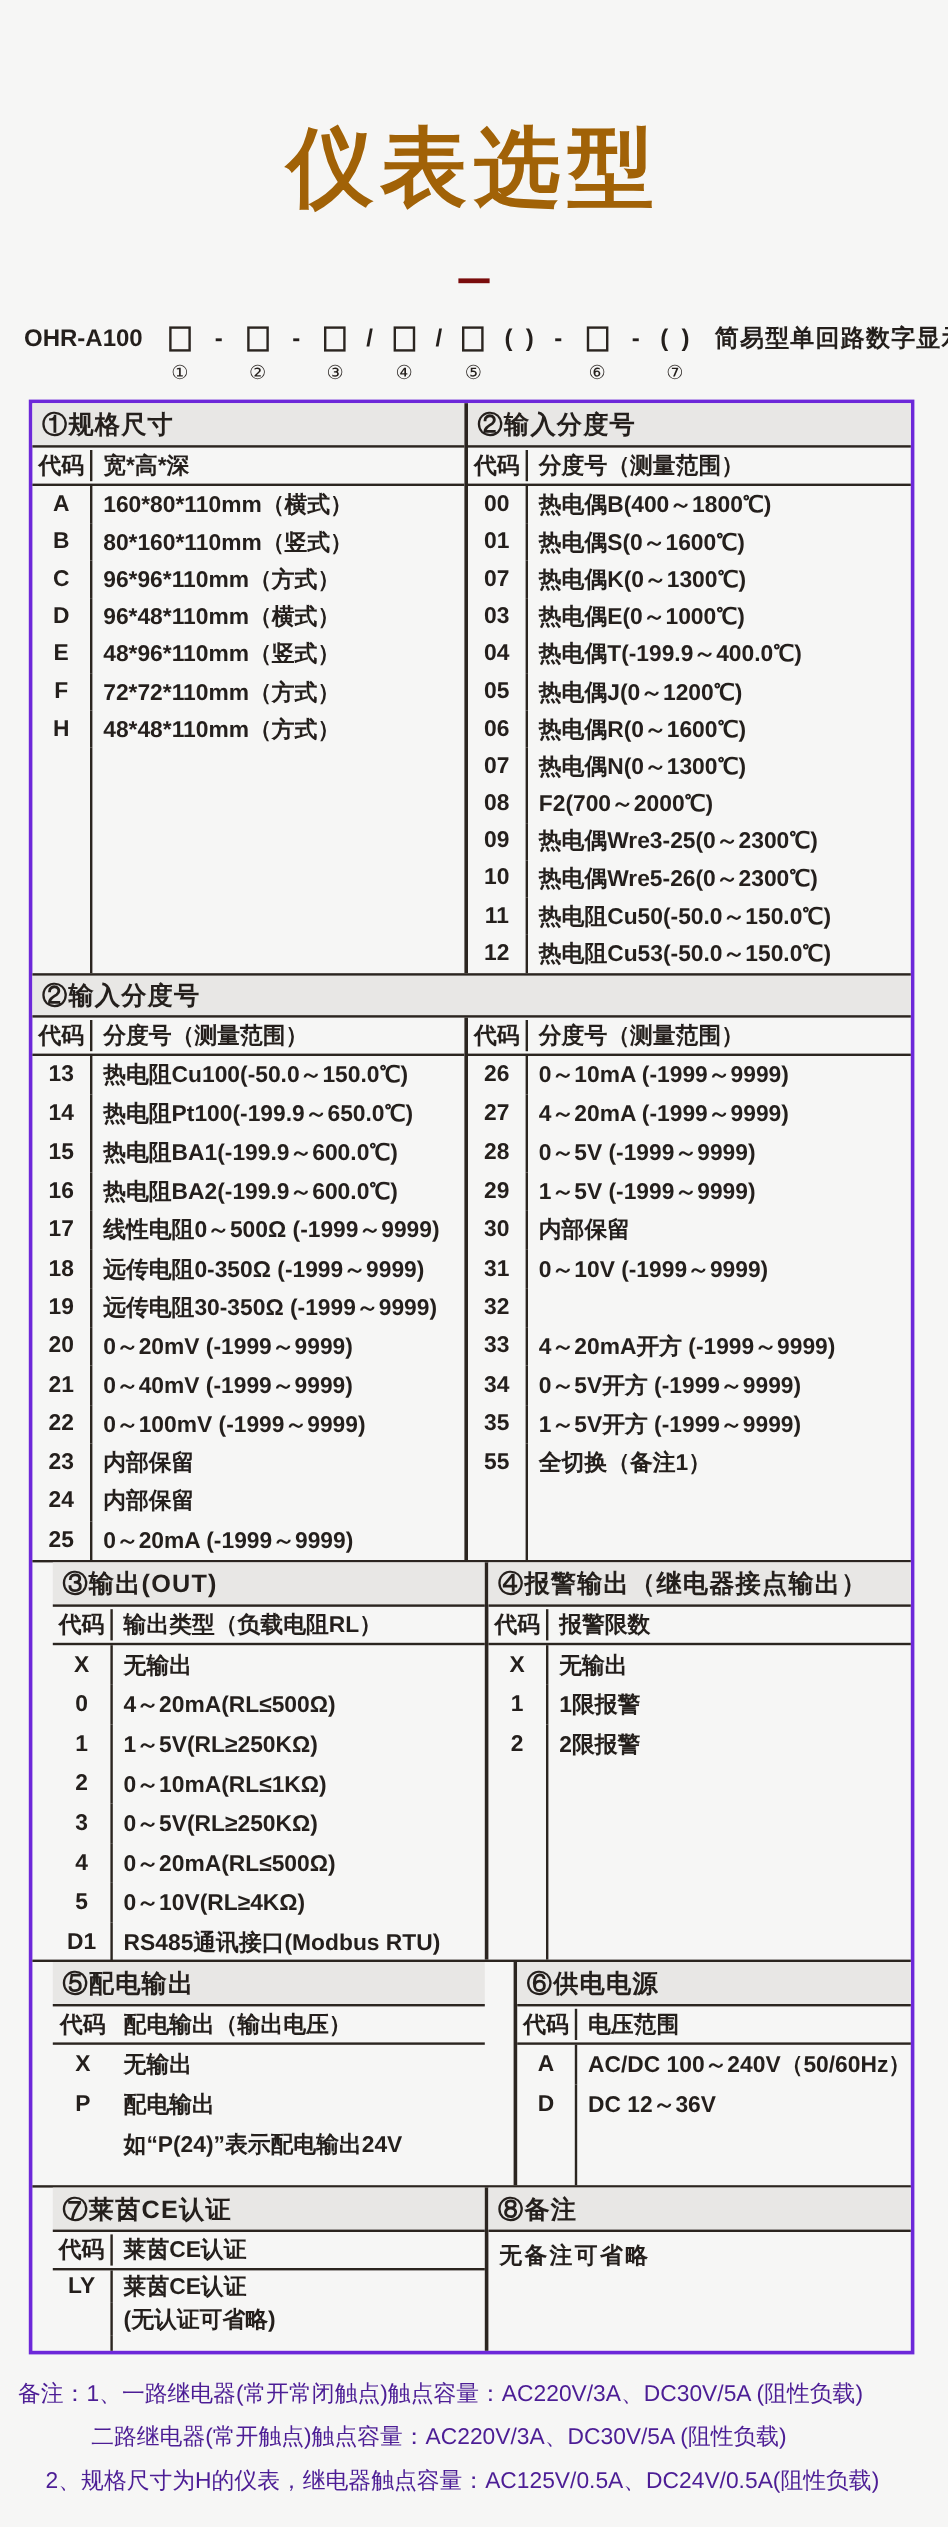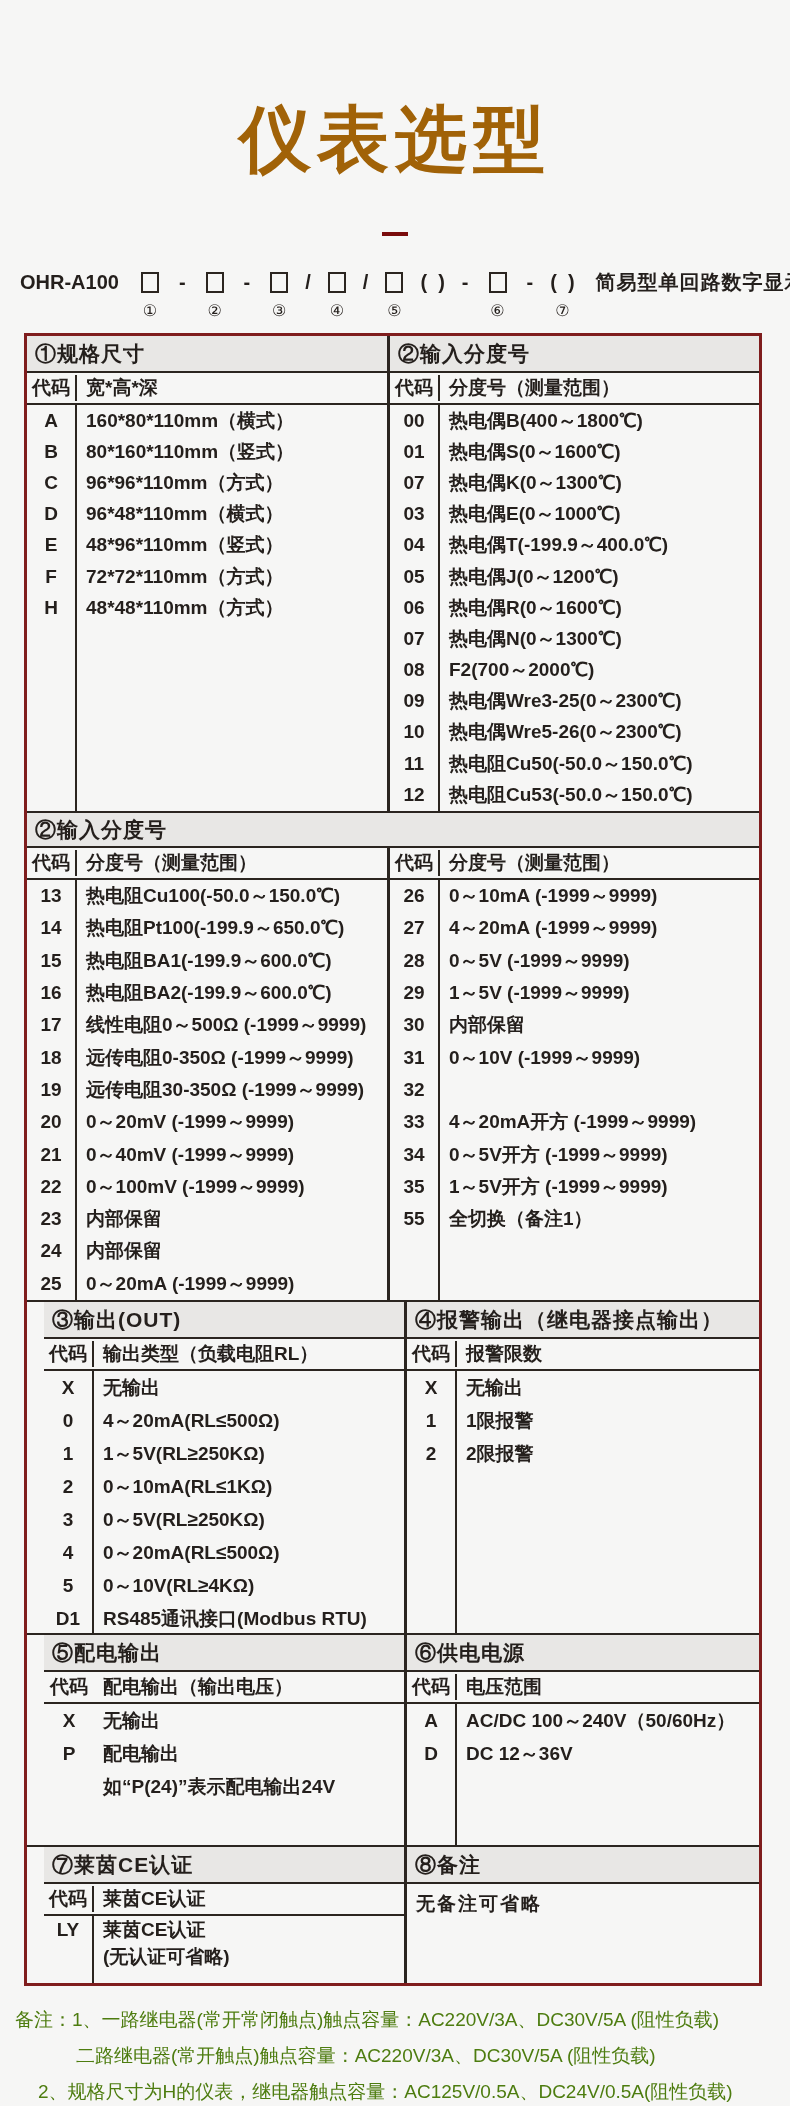--- a/index.html
+++ b/index.html
@@ -37,21 +37,21 @@
   .m-top { height: 28px; display: flex; align-items: center; }
   .m-box { width: 18px; height: 21px; border: 2px solid #2b2520; margin: 0 3px; }
   .m-sep { padding: 0 3px; }
   .m-num { font-size: 16px; font-weight: normal; margin-top: 5px; height: 18px; }
   .m-prefix { line-height: 28px; padding-right: 5px; }
   .m-suffix { line-height: 28px; padding-left: 7px; letter-spacing: 1px; }
   
   .tbl {
     width: 738px;
     margin: 14px 0 0 24px;
-    border: 3px solid #7f1d1d;
+    border: 3px solid #6d28d9;
     background: #f6f6f5;
   }
   .band { display: flex; align-items: stretch; }
   .bordered { border-top: 2px solid #2b2520; padding-left: 17px; }
   .half { display: flex; flex-direction: column; }
   .half.left { flex: 0 0 360px; }
   .half.right { flex: 1 1 auto; border-left: 3px solid #2b2520; }
   .sec-header {
     height: 37px;
     flex: 0 0 37px;
@@ -92,30 +92,30 @@
     display: flex; align-items: center;
     padding-left: 9px;
     font-size: 19px; font-weight: bold;
     white-space: pre;
   }
   .nodiv .t-code { border-right: none; }
   .band1 { height: 475px; }
   .band1 { --rh: 31.2px; }
   .band2 { height: 452px; --rh: 32.3px; }
   .band3 { height: 333px; --rh: 33px; }
-  .band4 { height: 212px; --rh: 33px; }
+  .band4 { height: 188px; gap: 24px; --rh: 33px; }
   .band5 { height: 138px; --rh: 27px; }
   .note-content {
     flex: 1 1 auto;
     padding: 7px 0 0 9px;
     font-size: 19px; font-weight: bold;
     letter-spacing: 2px;
   }
   
-  .notes { margin-top: 16px; font-size: 19px; color: #4d7c0f; line-height: 36px; }
+  .notes { margin-top: 16px; font-size: 19px; color: #4c1d95; line-height: 36px; }
   .notes .n-line1 { margin-left: 15px; }
   .notes .n-line2 { margin-left: 76px; }
   .notes .n-line3 { margin-left: 38px; }
 </style>
 </head>
 <body>
 
 <div class="page-title">仪表选型</div>
 <div class="title-divider"></div>
 

